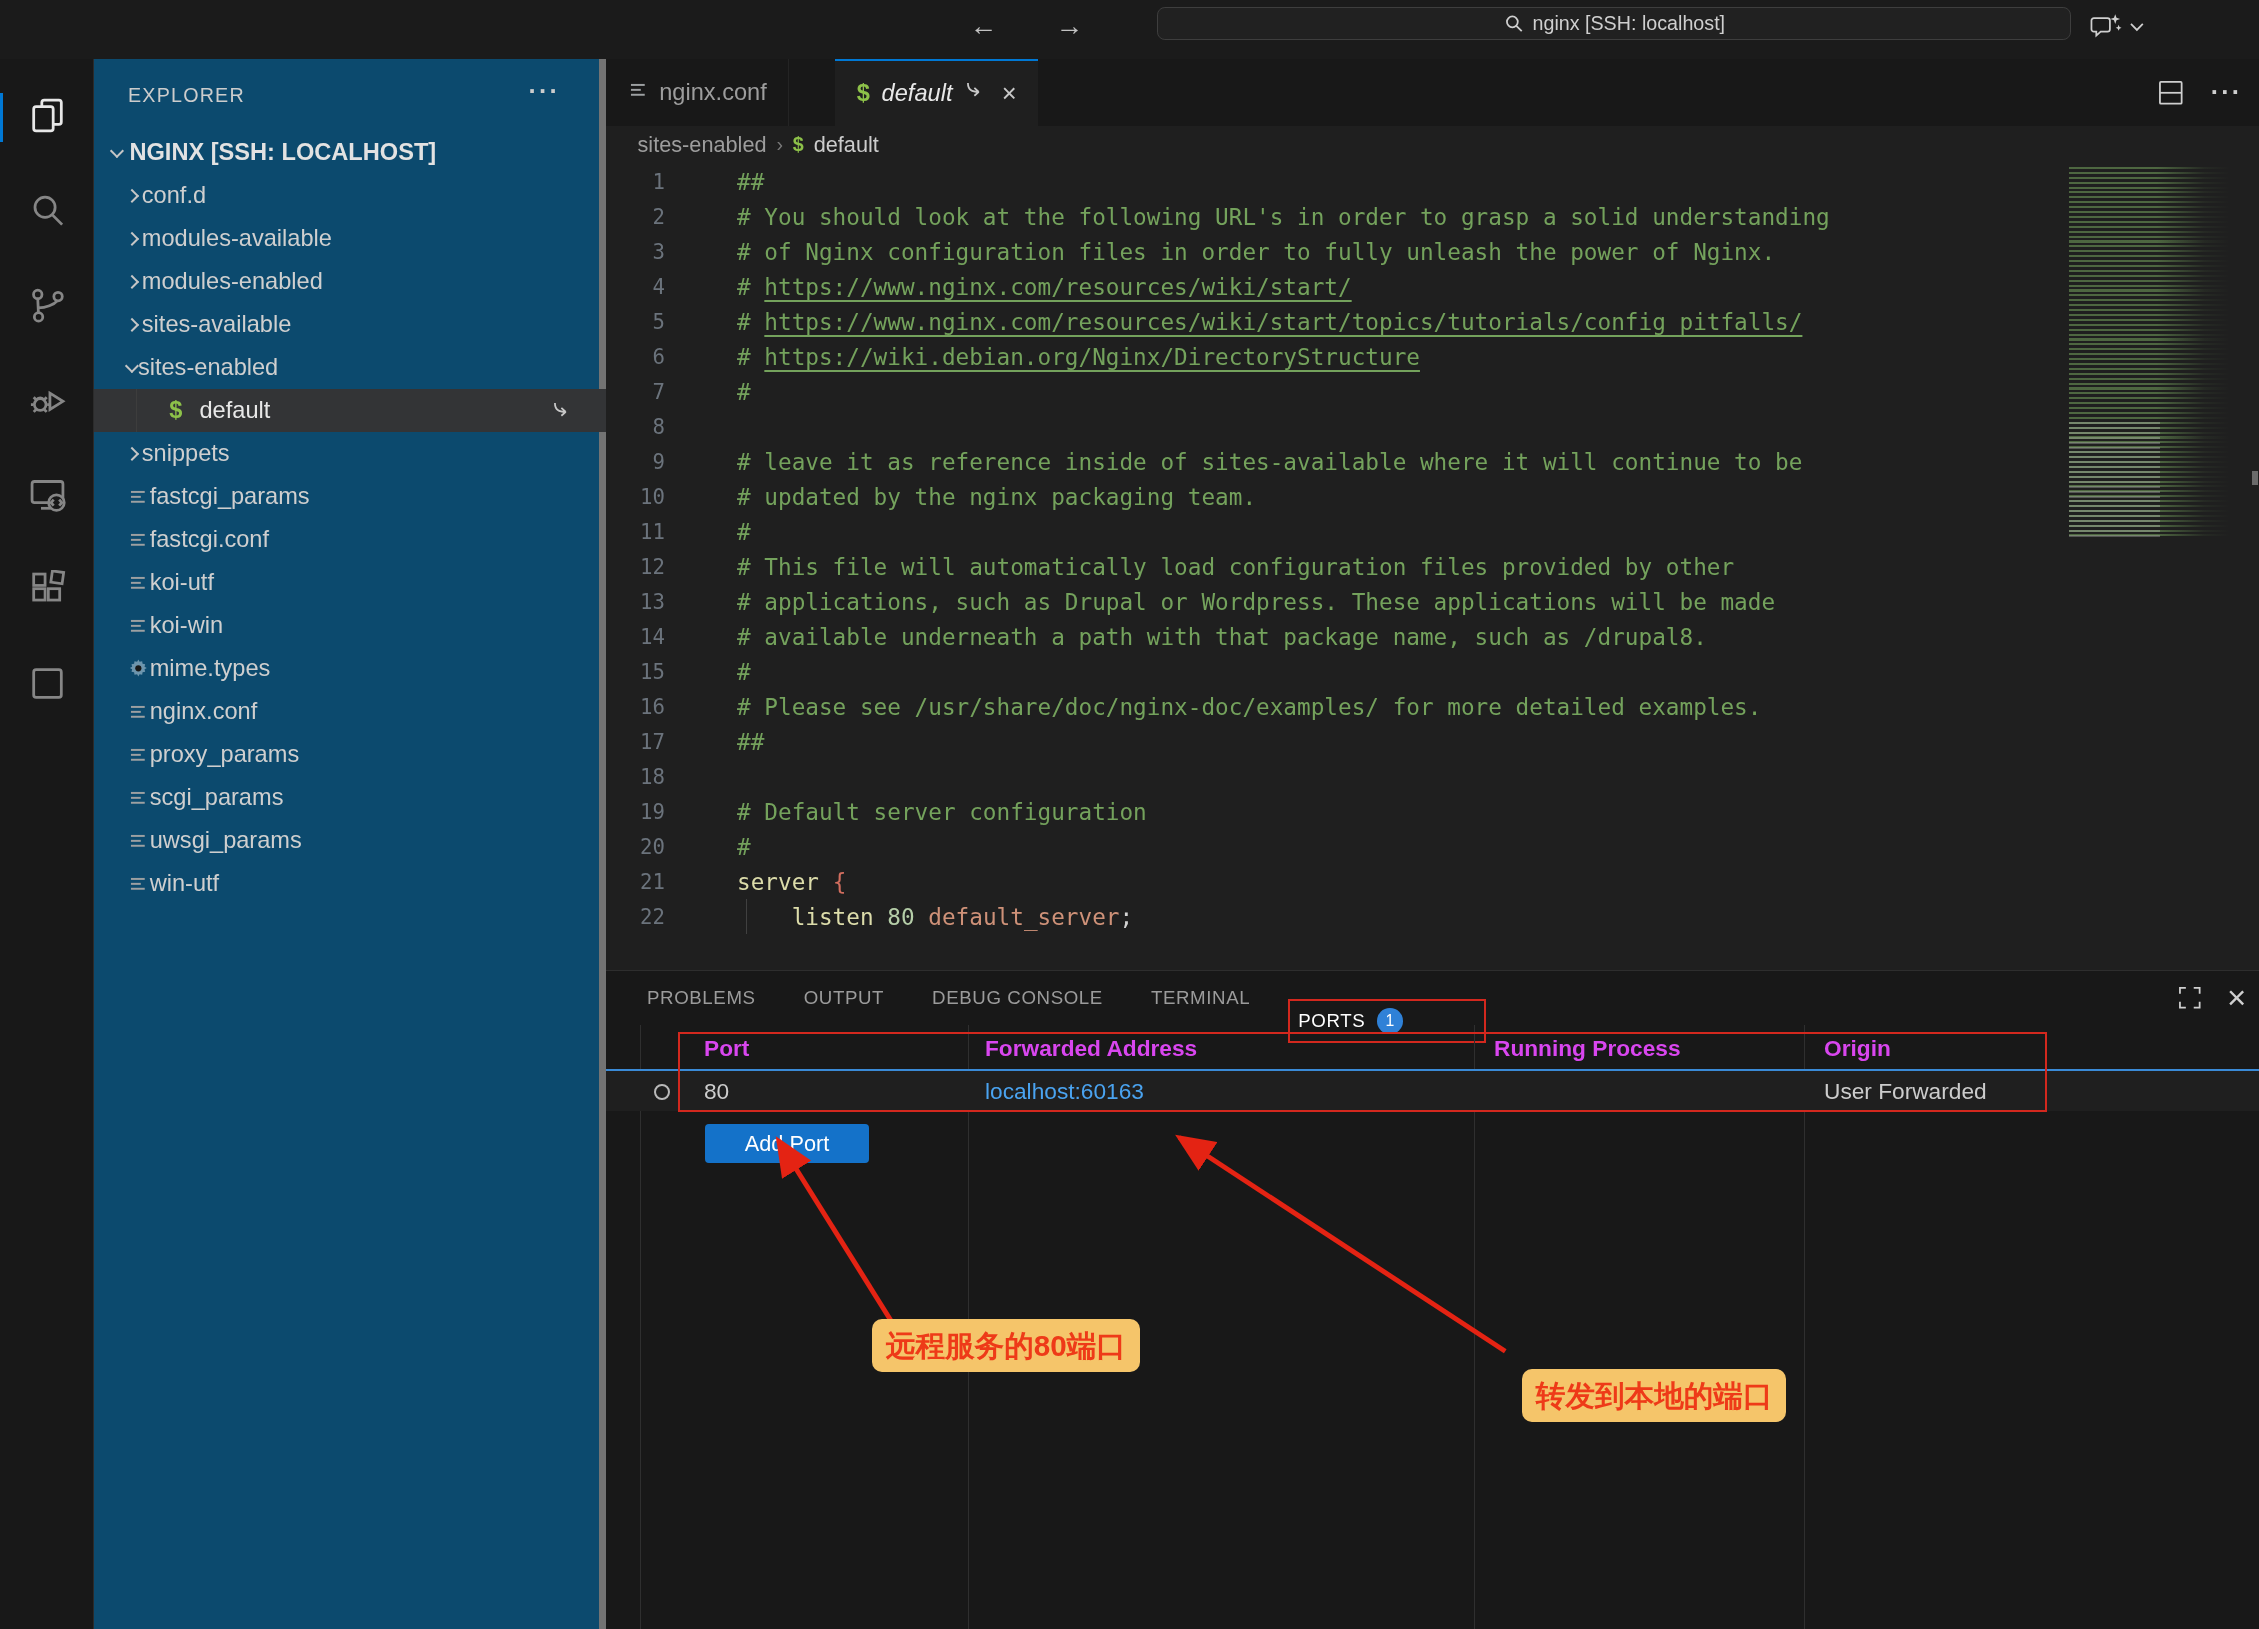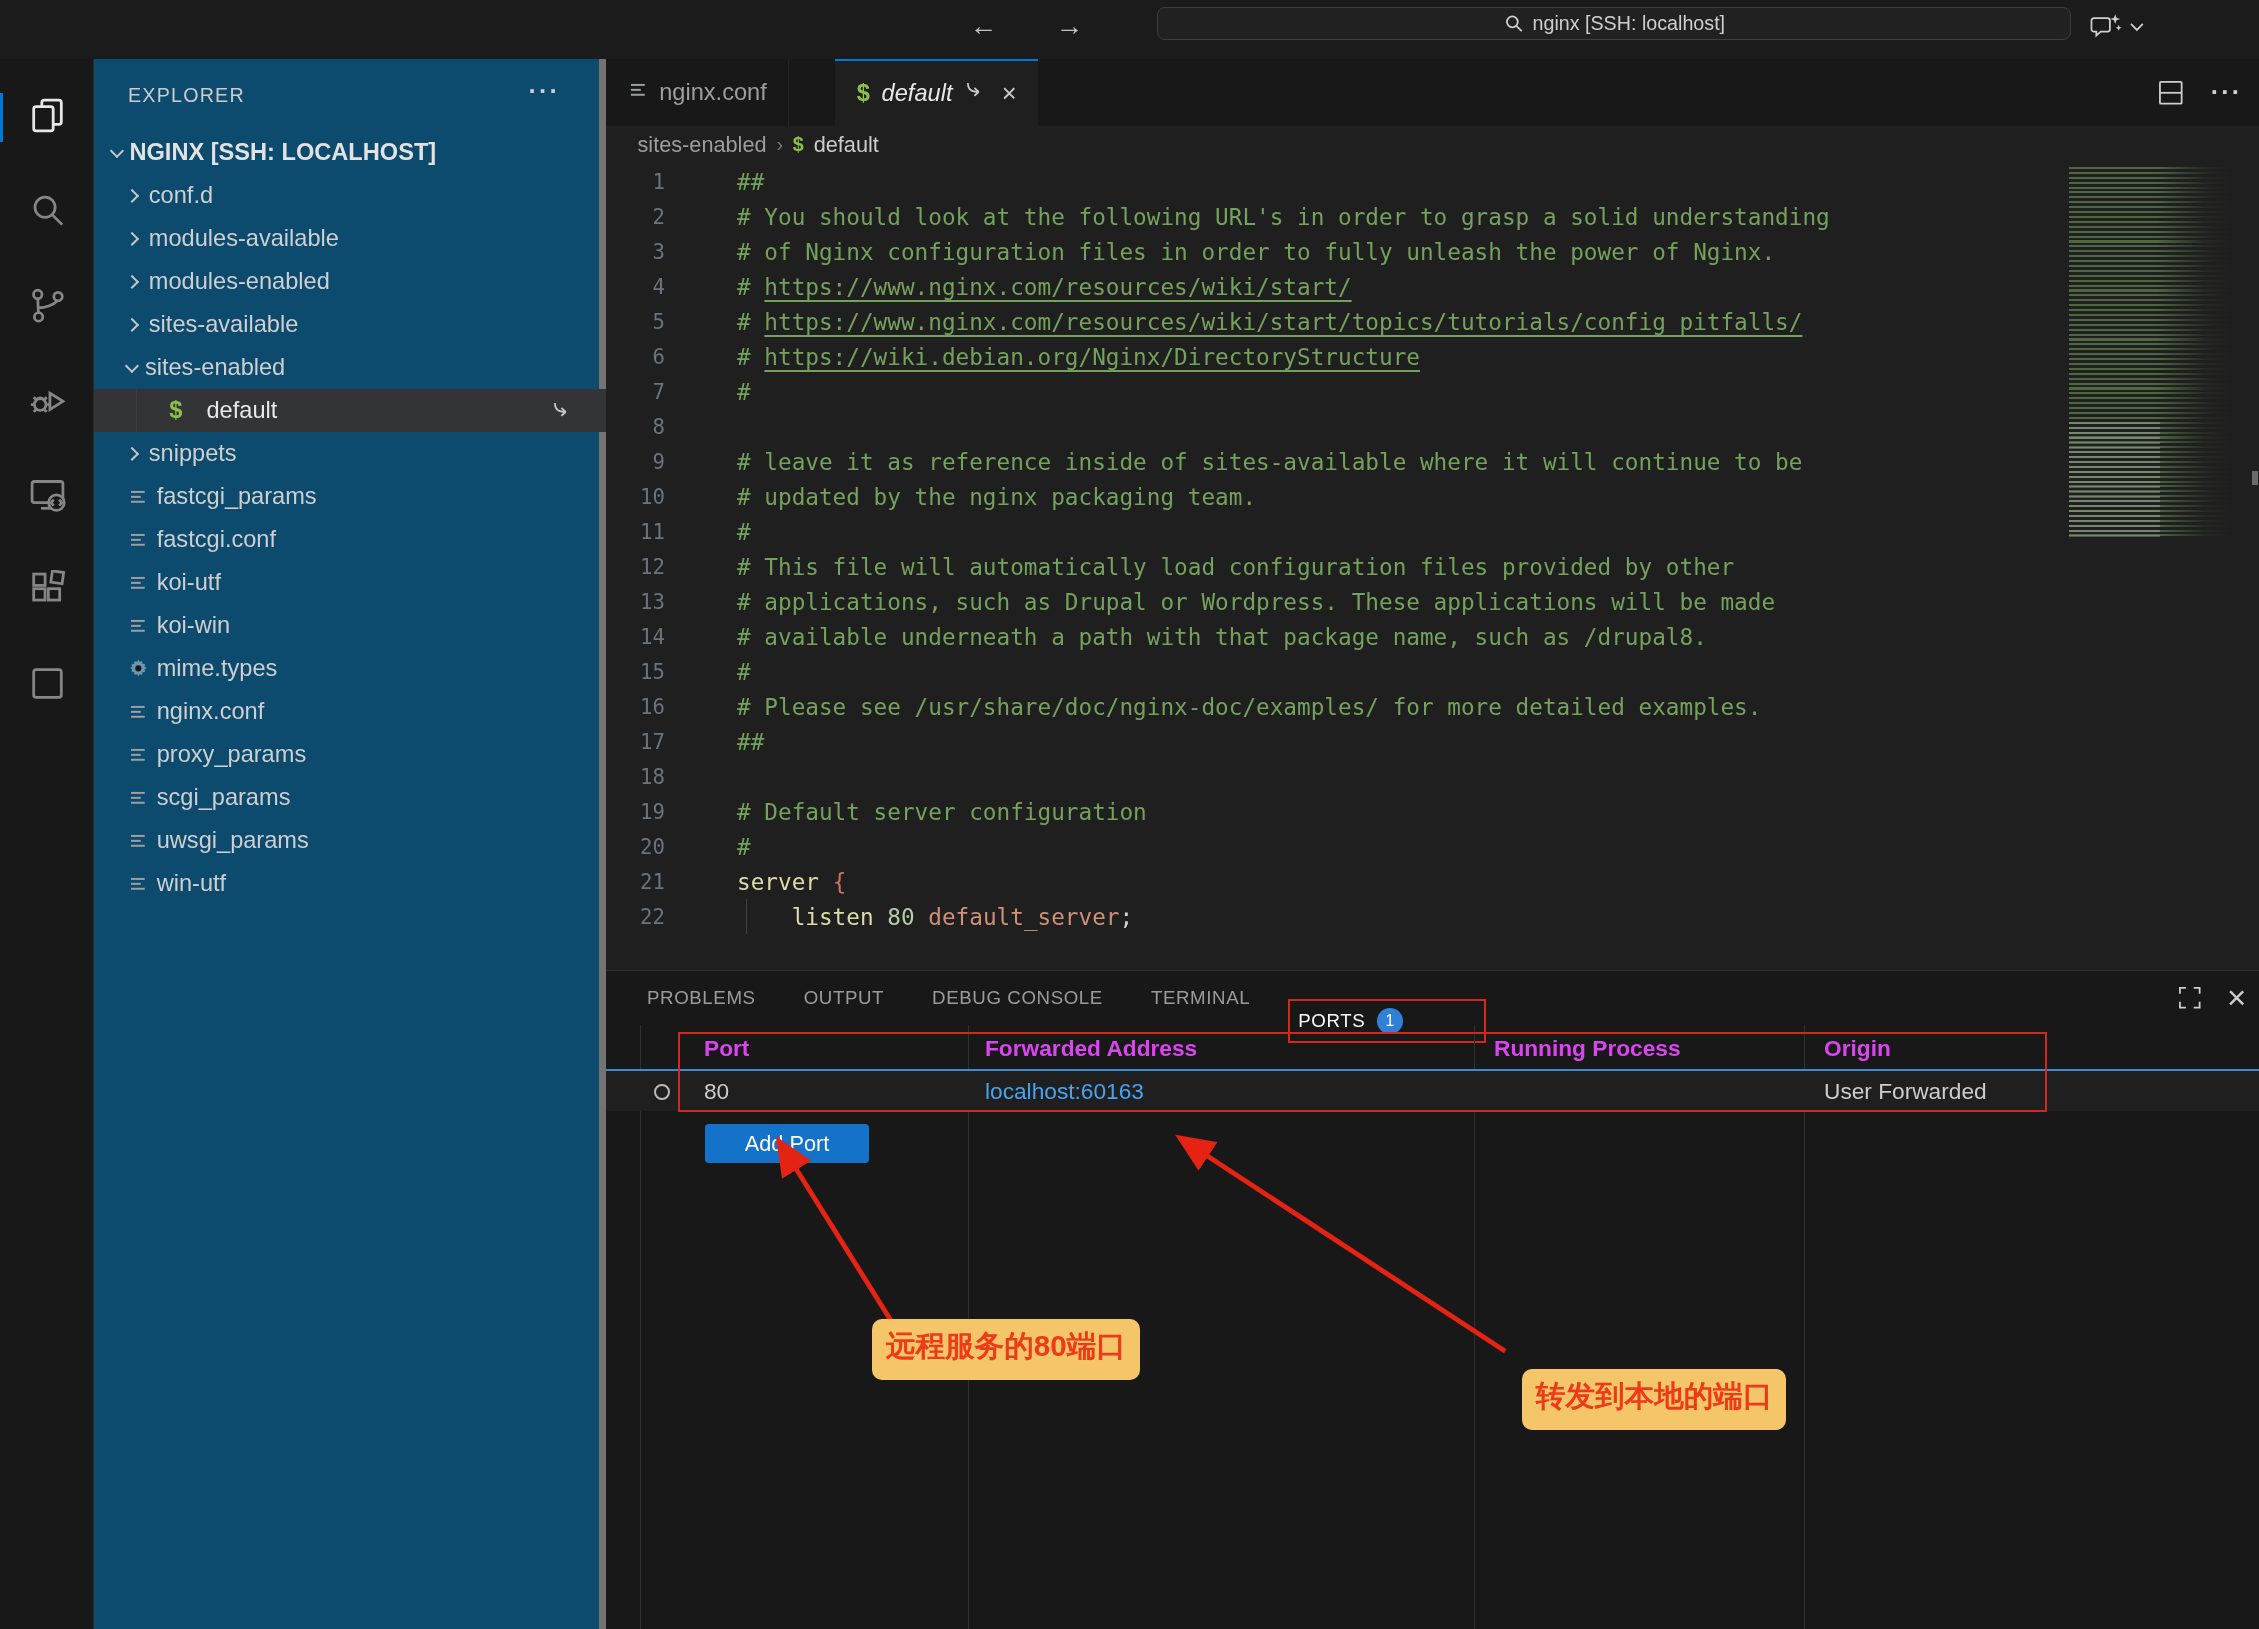--- a/index.html
+++ b/index.html
@@ -20,21 +20,21 @@
   .ab-item.active svg { stroke:#e7e7e7; }
   .ab-item.active::before { content:""; position:absolute; left:0; top:22.7px; width:3px; height:49px; background:#0078d4; }
 
   
   .sidebar { position:absolute; left:94px; top:59px; width:512px; height:1570px; background:#0c4a6e; border-right:7px solid #737373; }
   .sb-header { position:absolute; left:34px; top:24.6px; font-size:19.7px; letter-spacing:1.2px; color:#cccccc; }
   .sb-more { position:absolute; right:39px; top:17.7px; font-size:25.6px; color:#cccccc; letter-spacing:2px; font-weight:bold; }
   .tree { position:absolute; left:0; top:72px; width:512px; }
   .trow { position:relative; height:43px; display:flex; align-items:center; color:#cfcfcf; font-size:23.6px; cursor:default; }
   .trow.root { font-weight:bold; color:#e2e2e2; padding-left:17.7px; gap:7.9px; }
-  .trow.folder, .trow.file { padding-left:33px; gap:8px; }
+  .trow.folder, .trow.file { padding-left:33px; gap:1px; }
   .trow.nested { padding-left:71px; }
   .trow.selected { background:#333436; color:#e8e8e8; }
   .chev { width:9.9px; height:9.9px; border-right:2px solid #c6c6c6; border-bottom:2px solid #c6c6c6; display:inline-block; flex:0 0 auto; }
   .chev.right { transform:rotate(-45deg); margin-right:3.9px; }
   .chev.down  { transform:rotate(45deg); margin-top:-3.9px; }
   .ficon { width:21.7px; flex:0 0 auto; display:flex; align-items:center; justify-content:center; }
   .shell-icon { color:#8dc149; font-weight:bold; font-size:23.6px; }
   .guide { position:absolute; left:42px; top:0; bottom:0; width:1px; background:#3d3d3d; }
   .row-action { position:absolute; right:33px; top:10.8px; }
 
@@ -86,21 +86,21 @@
   .focus-line { position:absolute; left:0; top:98px; width:1654px; height:3px; background:#3a8ad6; }
   .port-row { position:absolute; left:0; top:100px; width:1654px; height:40px; background:#1f1f1f; }
   .port-cell { position:absolute; top:0; height:40px; line-height:40px; font-size:22.7px; color:#cccccc; }
   .port-link { color:#4aa3f0; }
   .status-circle { position:absolute; left:48px; top:12.8px; width:15.8px; height:15.8px; border:2px solid #b9b9b9; border-radius:50%; }
   .red-box-table { position:absolute; left:72px; top:61px; width:1369px; height:80px; border:2.5px solid #d3281e; pointer-events:none; }
   .add-port { position:absolute; left:99px; top:153px; width:164px; height:39px; background:#1472c9; border:none; border-radius:3.9px; color:#ffffff; font-size:21.7px; font-family:"Liberation Sans", sans-serif; }
 
   
   .ann-svg { position:absolute; left:0; top:0; width:2260px; height:1629px; pointer-events:none; }
-  .ann-label { position:absolute; height:61px; line-height:53px; padding:0 13.8px; border-radius:9.9px; background:#f5c56a; color:#ee3a18; font-size:29.6px; font-weight:bold; white-space:nowrap; }
+  .ann-label { position:absolute; height:53px; line-height:53px; padding:0 13.8px; border-radius:9.9px; background:#f5c56a; color:#ee3a18; font-size:29.6px; font-weight:bold; white-space:nowrap; }
   .ann1 { left:872px; top:1319px; }
   .ann2 { left:1522px; top:1369px; }
 
   .icon-svg { stroke:#cfcfcf; fill:none; stroke-width:1.8; }
 </style>
 </head>
 <body>
 
 <div class="screen">
 

